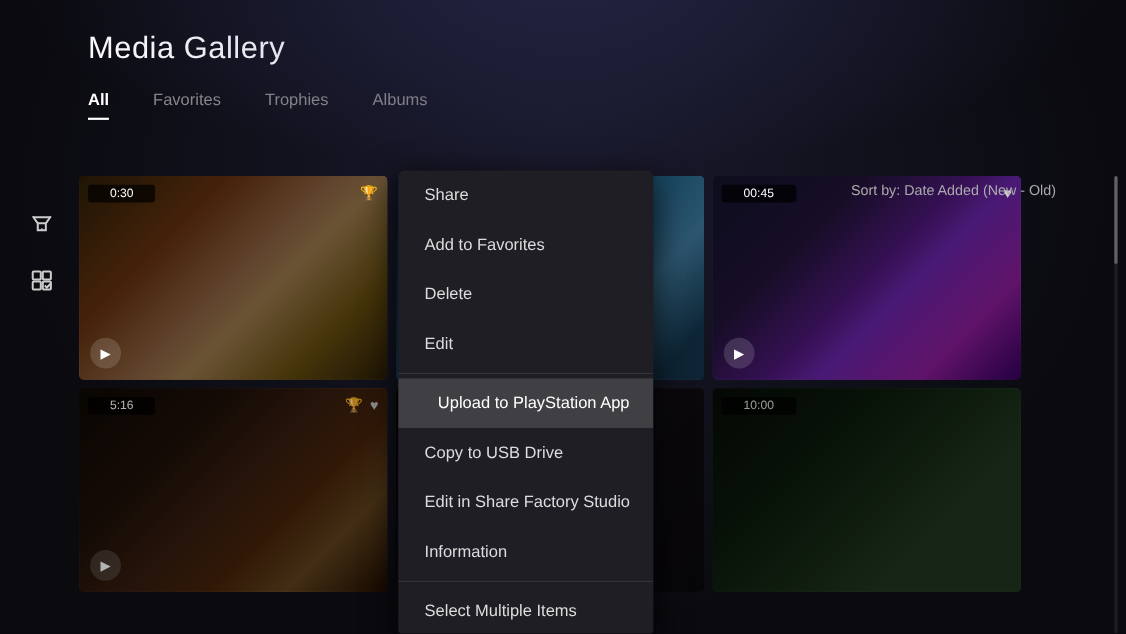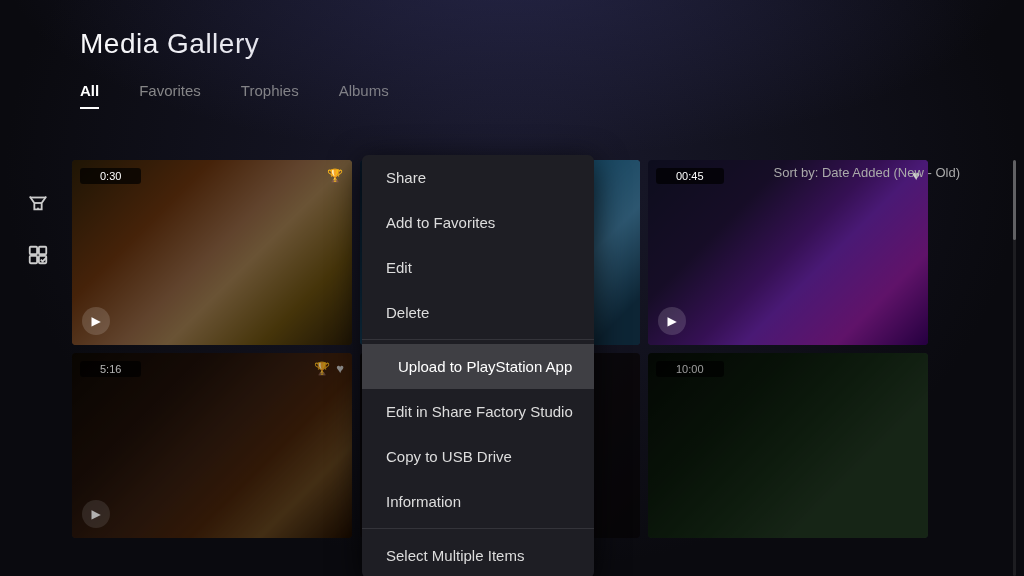--- a/index.html
+++ b/index.html
@@ -339,26 +339,26 @@
 
   <div class="thumb thumb-6">
     <div class="thumb-overlay"></div>
     <div class="thumb-badge">10:00</div>
   </div>
 </div>
 
 <div class="context-menu">
   <div class="menu-item">Share</div>
   <div class="menu-item">Add to Favorites</div>
+  <div class="menu-item">Delete</div>
   <div class="menu-item">Edit</div>
-  <div class="menu-item">Delete</div>
   <div class="menu-divider"></div>
   <div class="menu-item active">Upload to PlayStation App</div>
+  <div class="menu-item">Copy to USB Drive</div>
   <div class="menu-item">Edit in Share Factory Studio</div>
-  <div class="menu-item">Copy to USB Drive</div>
   <div class="menu-item">Information</div>
   <div class="menu-divider"></div>
   <div class="menu-item">Select Multiple Items</div>
 </div>
 
 <div class="scrollbar">
   <div class="scrollbar-thumb"></div>
 </div>
 
 </body></html>

